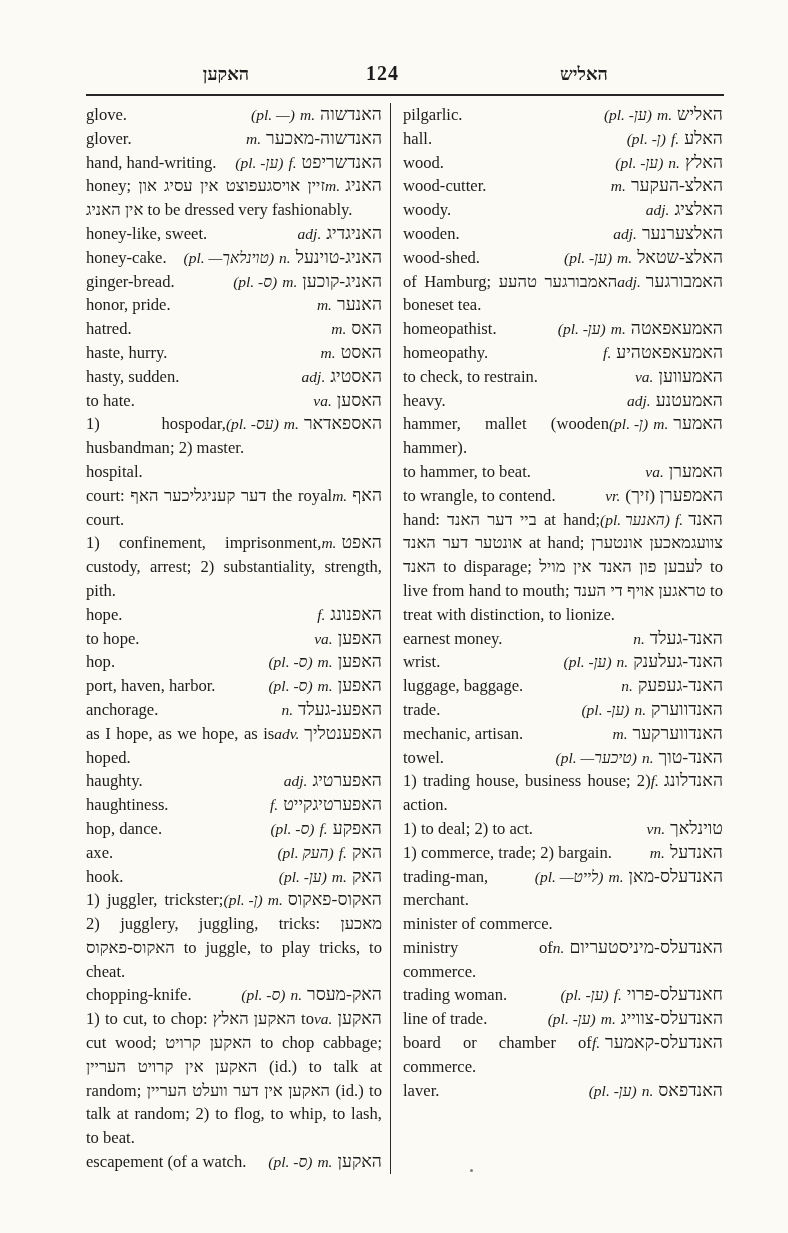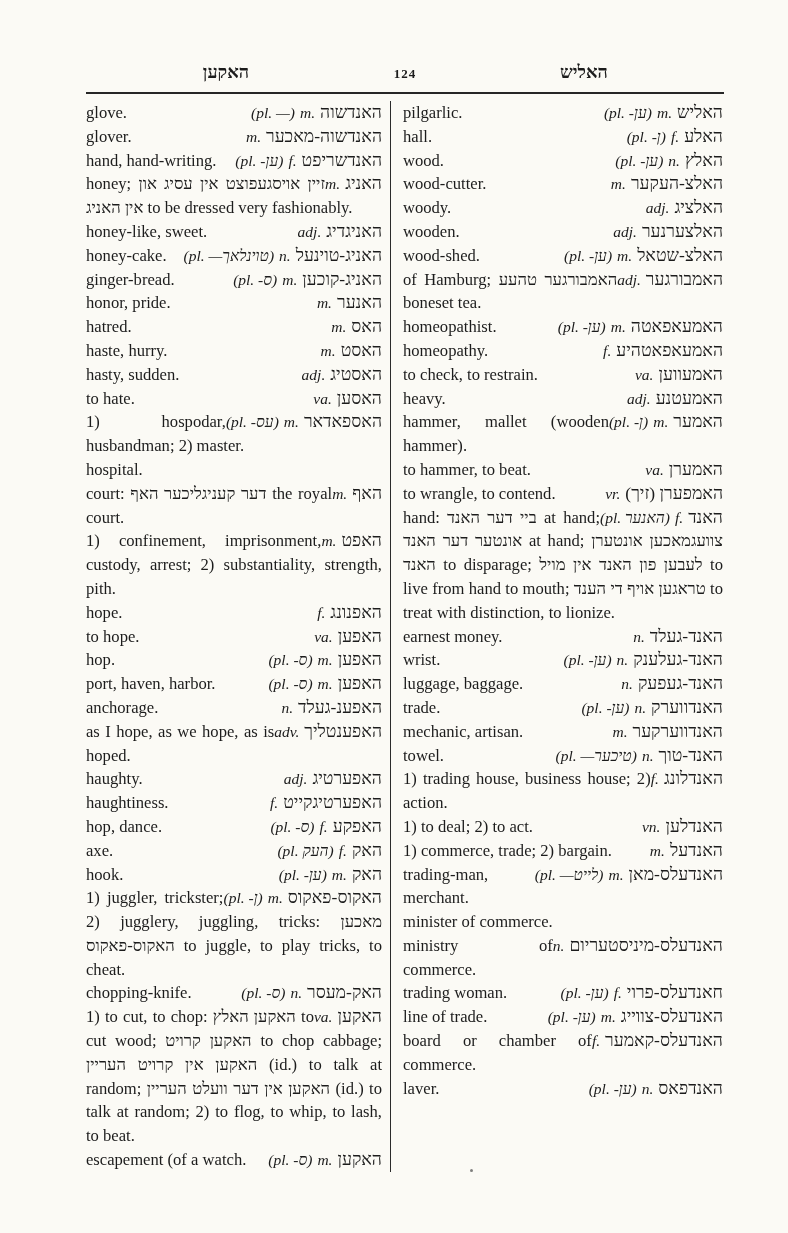--- a/index.html
+++ b/index.html
@@ -8,21 +8,21 @@
     background:#fbfaf5;
     color:#1c1c1c;
     font-family:"Liberation Serif","DejaVu Serif",serif;
     position:relative;
     overflow:hidden;
   }
   .page{padding:62px 64px 0 86px;}
   
   .running-head{display:flex;align-items:baseline;margin-bottom:9px;}
   .running-head .hw{flex:0 0 280px;text-align:center;font-weight:bold;font-size:18px;}
-  .running-head .pageno{flex:1;text-align:center;font-weight:bold;font-size:13px;letter-spacing:1px;}
+  .running-head .pageno{flex:1;text-align:left;font-weight:bold;font-size:20px;letter-spacing:1px;}
   .head-rule{border:0;border-top:2.6px solid #262626;margin:0 0 7px 0;}
   
   .columns{display:flex;align-items:stretch;}
   .col{font-size:16.6px;line-height:23.8px;text-align:justify;}
   .col-left{width:296px;padding-right:8px;}
   .col-right{width:320px;padding-left:12px;border-left:1.7px solid #2b2b2b;}
   .entry{margin:0;}
   .entry::after{content:"";display:table;clear:both;}
   .head{float:right;white-space:nowrap;}
   .head .pl,.head .pos{font-style:italic;font-size:15.5px;}
@@ -101,21 +101,21 @@
         <div class="entry"><span class="head"><span class="pos">va.</span><span class="word">האמערן</span></span><span class="en">to hammer, to beat.</span></div>
         <div class="entry"><span class="head"><span class="pos">vr.</span><span class="word">האמפערן (זיך)</span></span><span class="en">to wrangle, to contend.</span></div>
         <div class="entry"><span class="head"><span class="pl">(pl. האנער)</span><span class="pos">f.</span><span class="word">האנד</span></span><span class="en">hand: ביי דער האנד at hand; אונטער דער האנד at hand; צוועגמאכען אונטערן האנד to disparage; לעבען פון האנד אין מויל to live from hand to mouth; טראגען אויף די הענד to treat with distinction, to lionize.</span></div>
         <div class="entry"><span class="head"><span class="pos">n.</span><span class="word">האנד-געלד</span></span><span class="en">earnest money.</span></div>
         <div class="entry"><span class="head"><span class="pl">(pl. -ען)</span><span class="pos">n.</span><span class="word">האנד-געלענק</span></span><span class="en">wrist.</span></div>
         <div class="entry"><span class="head"><span class="pos">n.</span><span class="word">האנד-געפעק</span></span><span class="en">luggage, baggage.</span></div>
         <div class="entry"><span class="head"><span class="pl">(pl. -ען)</span><span class="pos">n.</span><span class="word">האנדווערק</span></span><span class="en">trade.</span></div>
         <div class="entry"><span class="head"><span class="pos">m.</span><span class="word">האנדווערקער</span></span><span class="en">mechanic, artisan.</span></div>
         <div class="entry"><span class="head"><span class="pl">(pl. —טיכער)</span><span class="pos">n.</span><span class="word">האנד-טוך</span></span><span class="en">towel.</span></div>
         <div class="entry"><span class="head"><span class="pos">f.</span><span class="word">האנדלונג</span></span><span class="en">1) trading house, business house; 2) action.</span></div>
-        <div class="entry"><span class="head"><span class="pos">vn.</span><span class="word">האנדלען</span></span><span class="en">1) to deal; 2) to act.</span></div>
+        <div class="entry"><span class="head"><span class="pos">vn.</span><span class="word">טוינלאך</span></span><span class="en">1) to deal; 2) to act.</span></div>
         <div class="entry"><span class="head"><span class="pos">m.</span><span class="word">האנדעל</span></span><span class="en">1) commerce, trade; 2) bargain.</span></div>
         <div class="entry"><span class="head"><span class="pl">(pl. —לייט)</span><span class="pos">m.</span><span class="word">האנדעלס-מאן</span></span><span class="en">trading-man, merchant.</span></div>
         <div class="entry"><span class="en">minister of commerce.</span></div>
         <div class="entry"><span class="head"><span class="pos">n.</span><span class="word">האנדעלס-מיניסטעריום</span></span><span class="en">ministry of commerce.</span></div>
         <div class="entry"><span class="head"><span class="pl">(pl. -ען)</span><span class="pos">f.</span><span class="word">חאנדעלס-פרוי</span></span><span class="en">trading woman.</span></div>
         <div class="entry"><span class="head"><span class="pl">(pl. -ען)</span><span class="pos">m.</span><span class="word">האנדעלס-צווייג</span></span><span class="en">line of trade.</span></div>
         <div class="entry"><span class="head"><span class="pos">f.</span><span class="word">האנדעלס-קאמער</span></span><span class="en">board or chamber of commerce.</span></div>
         <div class="entry"><span class="head"><span class="pl">(pl. -ען)</span><span class="pos">n.</span><span class="word">האנדפאס</span></span><span class="en">laver.</span></div>
       </div>
   </div>

